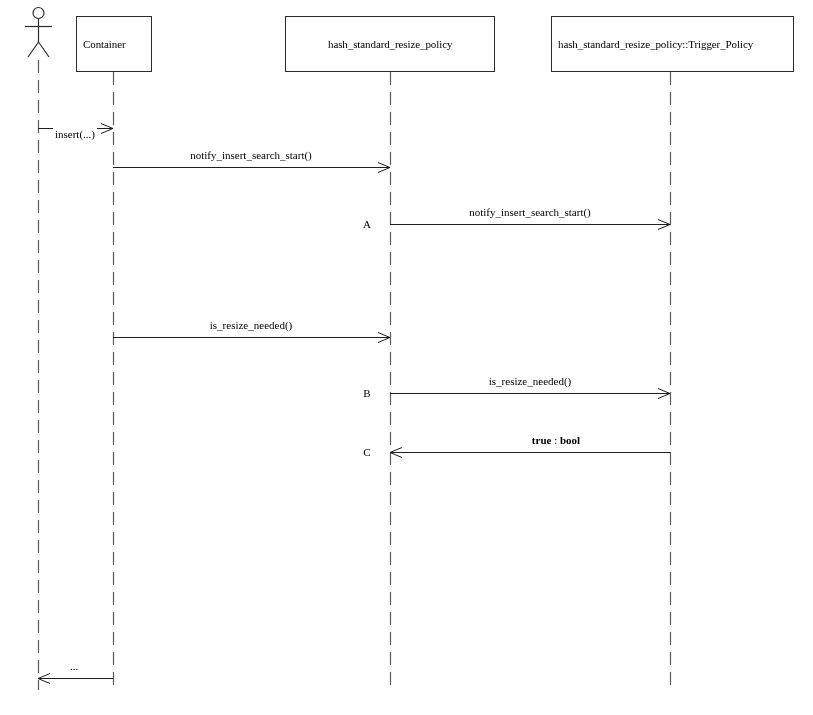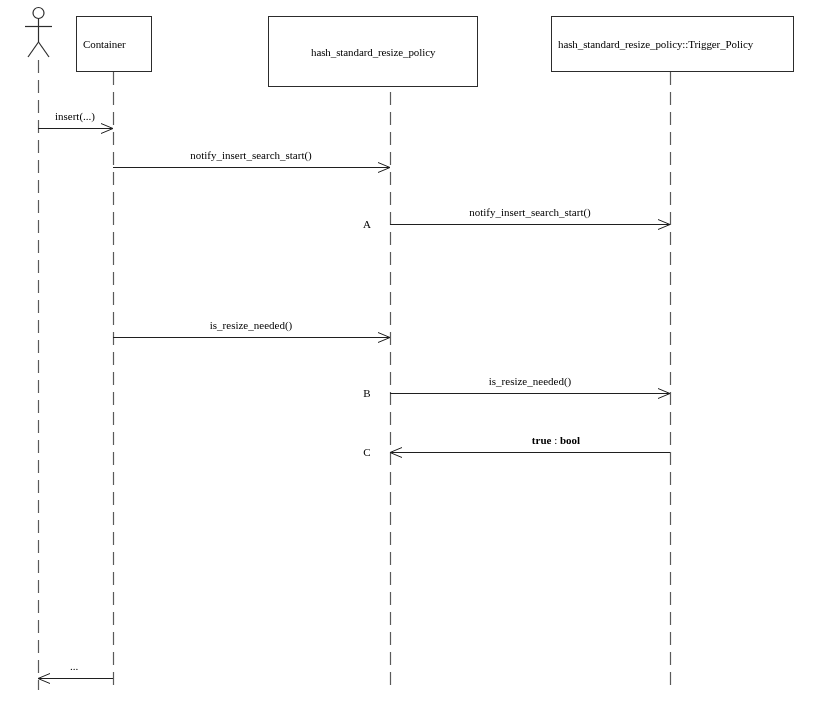--- a/index.html
+++ b/index.html
@@ -92,28 +92,28 @@
       <g>
         <line x1="113" y1="678.5" x2="38" y2="678.5"></line>
         <polyline points="50,673.5 38,678.5 50,683.5"></polyline>
       </g>
     </g>
   </svg>
 
   <div class="pbox" style="left:76px; top:16px; width:76px; height:56px;">
     <span>Container</span>
   </div>
-  <div class="pbox" style="left:268px; top:16px; width:210px; height:71px;padding-left:42px;">
+  <div class="pbox" style="left:285px; top:16px; width:210px; height:56px;padding-left:42px;">
     <span>hash_standard_resize_policy</span>
   </div>
   <div class="pbox" style="left:551px; top:16px; width:243px; height:56px;">
     <span>hash_standard_resize_policy::Trigger_Policy</span>
   </div>
 
-  <div class="msg-label" style="left:75px; top:110px;">insert(...)</div>
+  <div class="msg-label" style="left:75px; top:128px;">insert(...)</div>
   <div class="msg-label" style="left:251px; top:149px;">notify_insert_search_start()</div>
   <div class="msg-label" style="left:530px; top:206px;">notify_insert_search_start()</div>
   <div class="msg-label" style="left:251px; top:319px;">is_resize_needed()</div>
   <div class="msg-label" style="left:530px; top:375px;">is_resize_needed()</div>
   <div class="msg-label" style="left:556px; top:434px;">
     <span class="b">true</span><span> : </span><span class="b">bool</span>
   </div>
   <div class="msg-label" style="left:74px; top:660px;">...</div>
 
   <div class="tag" style="left:367px; top:217px;">A</div>

